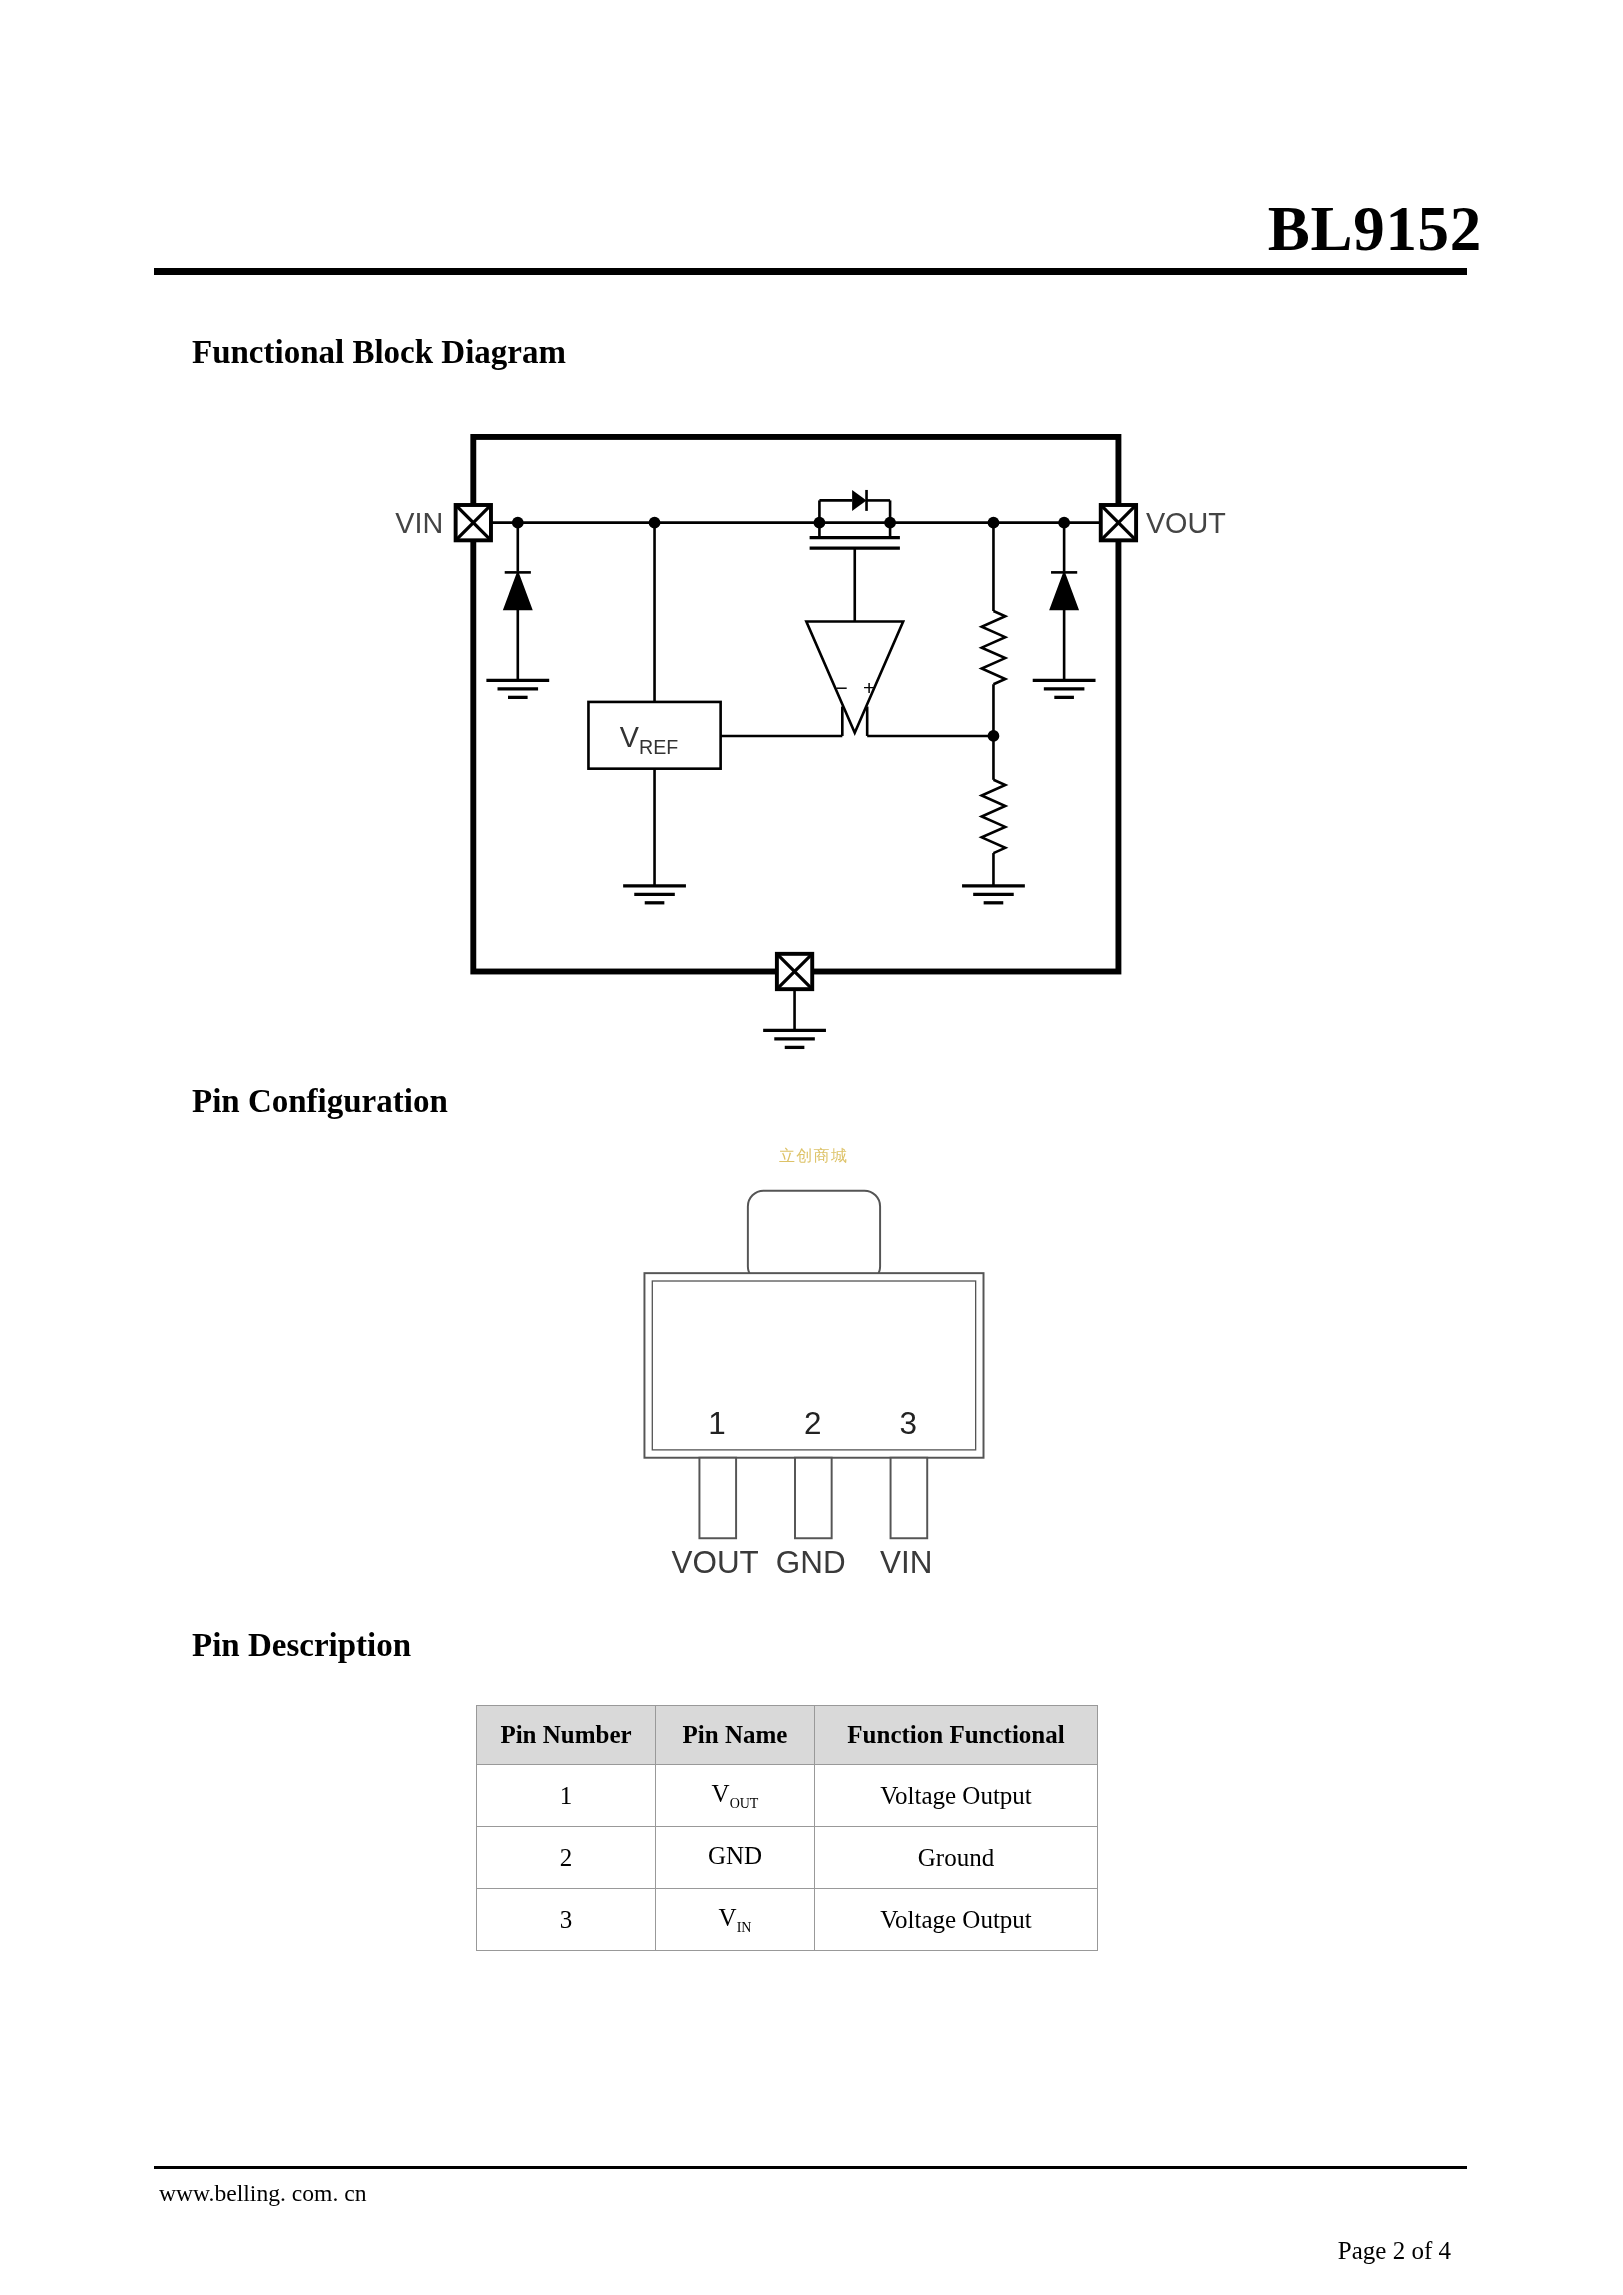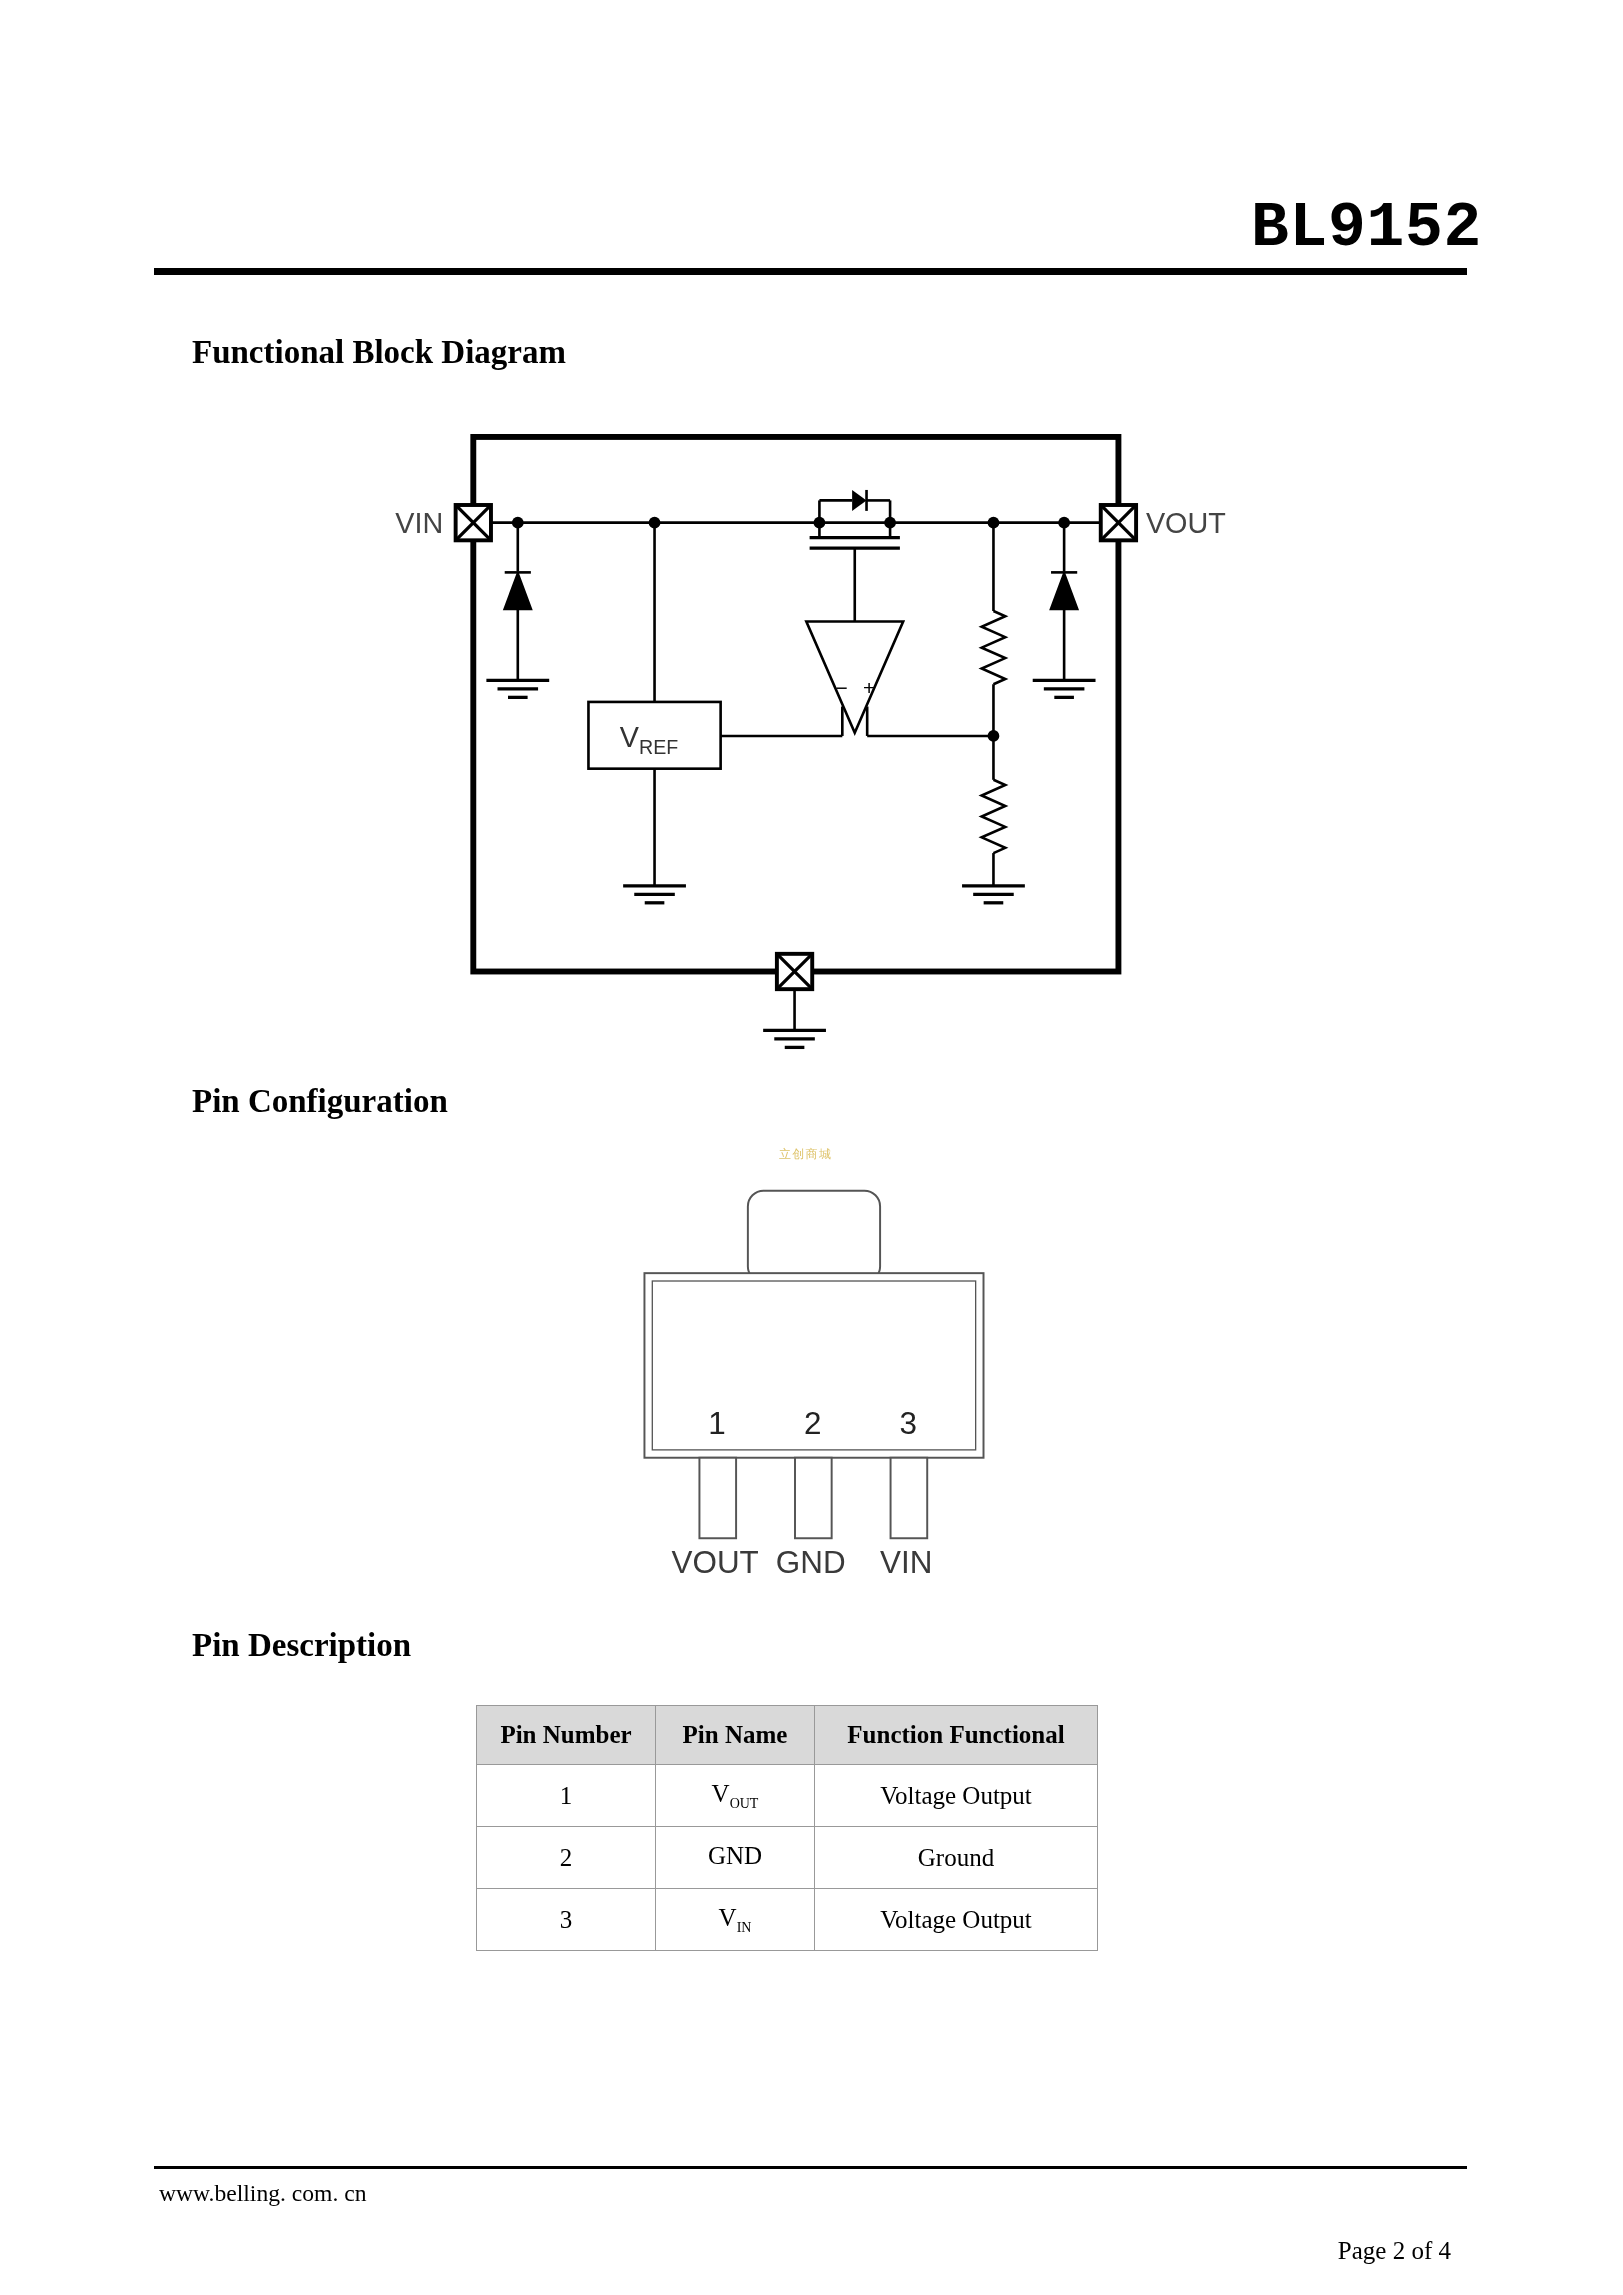--- a/index.html
+++ b/index.html
@@ -5,38 +5,38 @@
   * { margin:0; padding:0; box-sizing:border-box; }
   html,body { background:#ffffff; }
   body {
     width:1623px; height:2295px; position:relative; overflow:hidden;
     font-family:"Liberation Serif", serif; color:#000;
   }
   .abs { position:absolute; }
 
   .doc-title {
     top:193px; right:141px;
-    font-size:63px; font-weight:bold; letter-spacing:0.7px;font-family:Liberation Mono, monospace;
+    font-size:63px; font-weight:bold; letter-spacing:0.7px;
   }
   .header-rule {
     left:154px; top:268px; width:1313px; height:7.2px; background:#000;
   }
   .section-heading {
     left:159px; font-size:33px; font-weight:bold;margin-left:33px;
   }
   .h-block   { top:334px; }
   .h-pincfg  { top:1083px; }
   .h-pindesc { top:1627px; }
 
   .diagram-svg { left:366px; top:425px; }
   .package-svg { left:615px; top:1171px; }
 
   .watermark {
     left:779px; top:1146px; font-family:"Liberation Sans", sans-serif;
-    font-size:12px; color:#d8b84e; opacity:0.85; letter-spacing:1.3px;
+    font-size:16px; color:#d8b84e; opacity:0.85; letter-spacing:1.3px;
   }
 
   .pin-table {
     left:476px; top:1705px;
     border-collapse:collapse;
     font-family:"Liberation Serif", serif;
     font-size:25px; text-align:center;
   }
   .pin-table col.c1 { width:179px; }
   .pin-table col.c2 { width:159px; }

